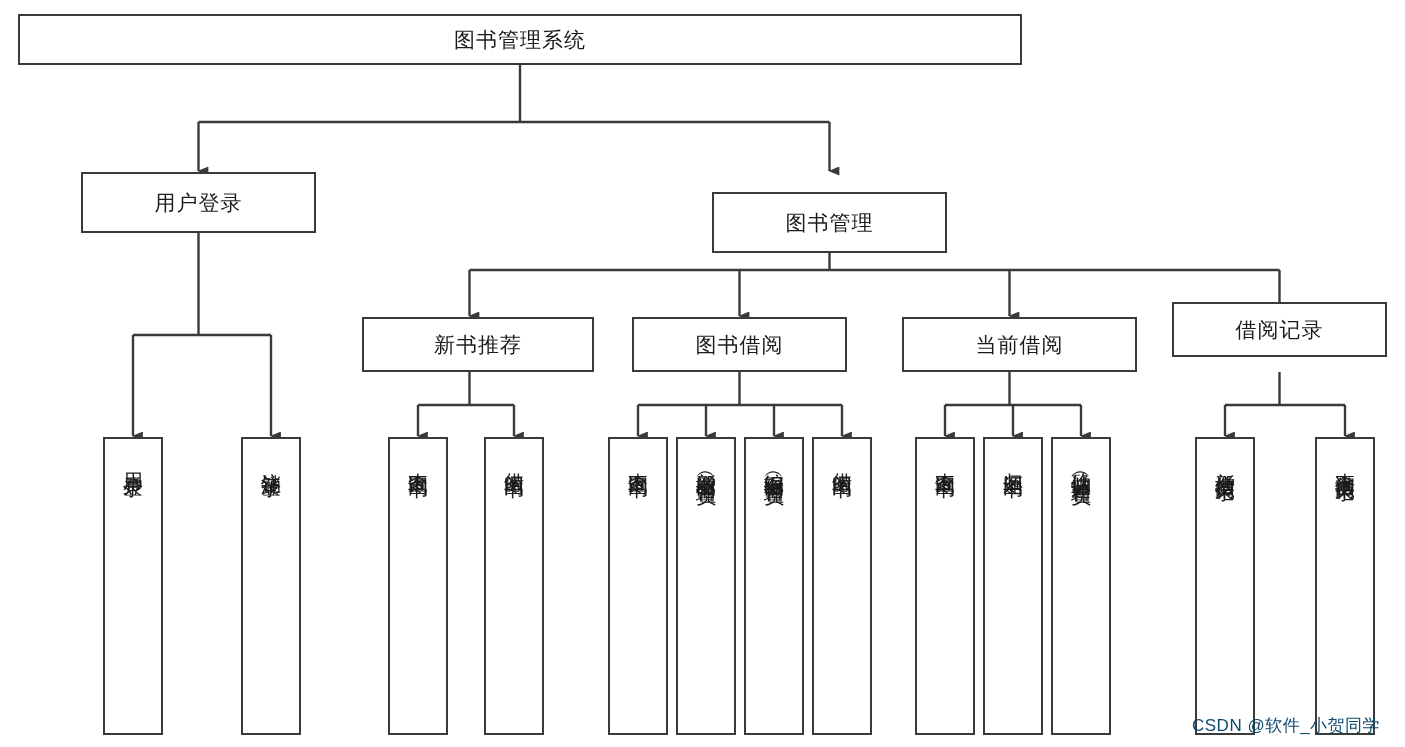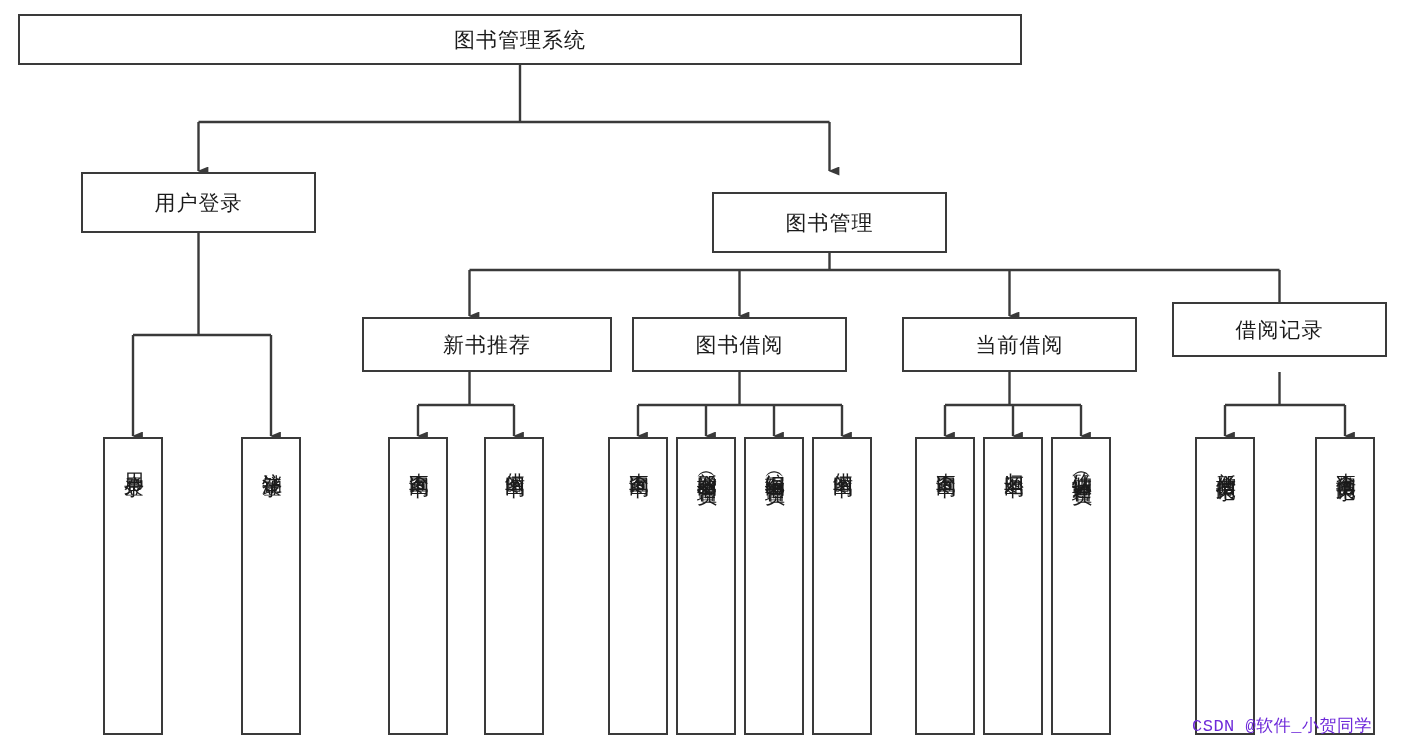--- a/index.html
+++ b/index.html
@@ -9,21 +9,20 @@
   }
   body {
     font-family: "Liberation Sans", "DejaVu Sans", sans-serif;
   }
   #canvas {
     position: relative;
     width: 1405px;
     height: 747px;
     background: #ffffff;
     overflow: hidden;
-    font-family: Liberation Mono, monospace;
   }
   #wires {
     position: absolute;
     left: 0;
     top: 0;
     width: 1405px;
     height: 747px;
     pointer-events: none;
   }
   .node {
@@ -49,21 +48,21 @@
   .node.v .vtext {
     writing-mode: vertical-rl;
     text-orientation: upright;
     line-height: 1.06;
     letter-spacing: 2px;
     white-space: nowrap;
   }
   .watermark {
     position: absolute;
     font-size: 17px;
-    color: #6d28d9;
+    color: #0c4a6e;
     white-space: nowrap;
     letter-spacing: 0.5px;
   }
 </style>
 </head>
 <body>
 
 <div id="canvas">
 
   <svg id="wires" viewBox="0 0 1405 747" xmlns="http://www.w3.org/2000/svg">
@@ -112,21 +111,21 @@
   <div id="node-layer">
       <div class="node h" style="left: 18px; top: 14px; width: 1004px; height: 51px;">
         <span>图书管理系统</span>
       </div>
       <div class="node h" style="left: 81px; top: 172px; width: 235px; height: 61px;">
         <span>用户登录</span>
       </div>
       <div class="node h" style="left: 712px; top: 172px; width: 235px; height: 61px; margin-top: 20px;">
         <span>图书管理</span>
       </div>
-      <div class="node h" style="left: 362px; top: 317px; width: 250px; height: 55px;">
+      <div class="node h" style="left: 362px; top: 317px; width: 232px; height: 55px;">
         <span>新书推荐</span>
       </div>
       <div class="node h" style="left: 632px; top: 317px; width: 215px; height: 55px; align-items: center;">
         <span>图书借阅</span>
       </div>
       <div class="node h" style="left: 902px; top: 317px; width: 235px; height: 55px;">
         <span>当前借阅</span>
       </div>
       <div class="node h" style="left: 1172px; top: 302px; width: 215px; height: 55px;">
         <span>借阅记录</span>

